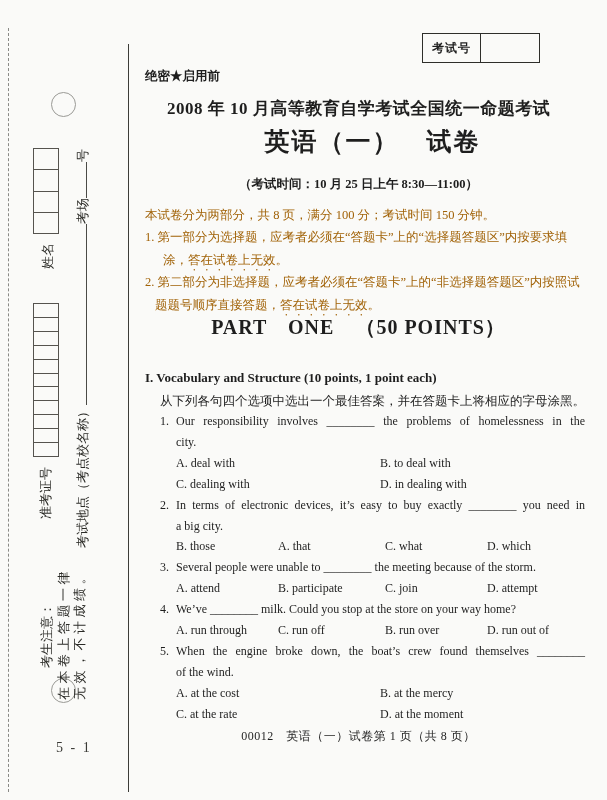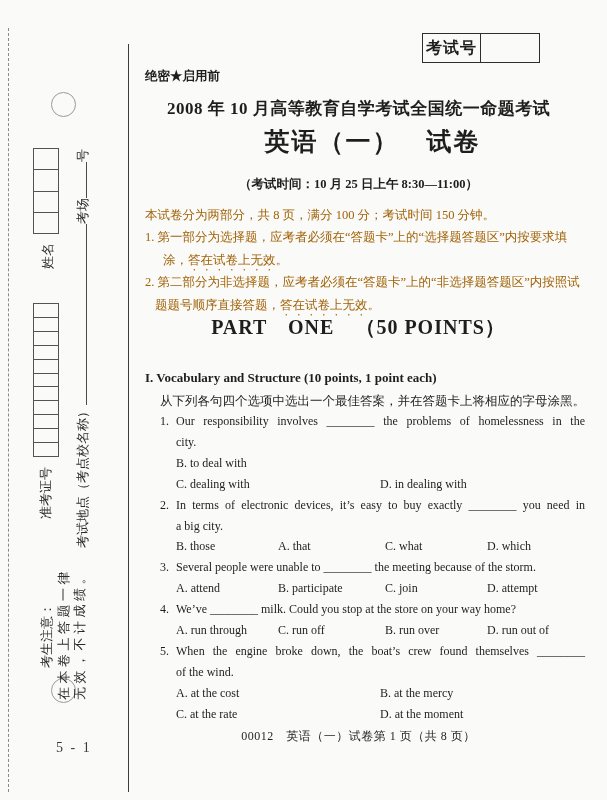--- a/index.html
+++ b/index.html
@@ -23,21 +23,21 @@
   .adm-grid { left:33px; top:303px; height:152px; }
   .vrot { position:absolute; transform-origin:0 0; transform:rotate(-90deg); white-space:nowrap;
           font-size:13px; color:#2a2a26; }
   .blank { display:inline-block; border-bottom:1.2px solid #4a4a46; height:1px; vertical-align:baseline; }
   .w68 { width:68px; } .w36 { width:36px; } .w140 { width:140px; }
   .notice-block div { line-height:16px; letter-spacing:3.5px; }
   .corner-code { position:absolute; left:56px; top:740px; font-size:14px; letter-spacing:2px; color:#3a3a36; }
   
   .examno { position:absolute; left:422px; top:33px; width:116px; height:28px; border:1.4px solid #2e2e2a; display:flex; }
   .examno-label { width:57px; border-right:1.2px solid #2e2e2a; display:flex; align-items:center; justify-content:center;
-                  font-size:16px; font-weight:600; letter-spacing:1px; }
+                  font-size:12px; font-weight:600; letter-spacing:1px; }
   .examno-field { flex:1; }
   
   .secrecy { position:absolute; left:145px; top:68px; font-size:12.5px; font-weight:bold; }
   .ctr { position:absolute; left:128px; right:18px; text-align:center; }
   .title1 { top:97px; font-size:17px; font-weight:600; letter-spacing:0.5px; }
   .title2 { top:125px; font-size:25px; font-weight:bold; letter-spacing:2px;padding-left:28px; }
   .timeline { top:176px; font-size:12.5px; font-weight:bold; }
   
   .cnline { position:absolute; font-size:12.5px; line-height:16px; color:#a16207; }
   .in-l1 { left:145px; top:207px; }
@@ -121,20 +121,21 @@
 
   <div class="ctr part-heading">PART　ONE　（50 POINTS）</div>
   <div class="sec-heading">I. Vocabulary and Structure (10 points, 1 point each)</div>
   <div class="sec-instr">从下列各句四个选项中选出一个最佳答案，并在答题卡上将相应的字母涂黑。</div>
 
   <div class="questions">
 
     <div class="qline just"><span class="qnum">1.</span><span>Our responsibility involves ________ the problems of homelessness in the</span></div>
     <div class="qline"><span>city.</span></div>
     <div class="opts2">
+      <span>A. deal with</span>
       <span>B. to deal with</span>
     </div>
     <div class="opts2">
       <span>C. dealing with</span>
       <span>D. in dealing with</span>
     </div>
 
     <div class="qline just"><span class="qnum">2.</span><span>In terms of electronic devices, it’s easy to buy exactly ________ you need in</span></div>
     <div class="qline"><span>a big city.</span></div>
     <div class="opts4">

